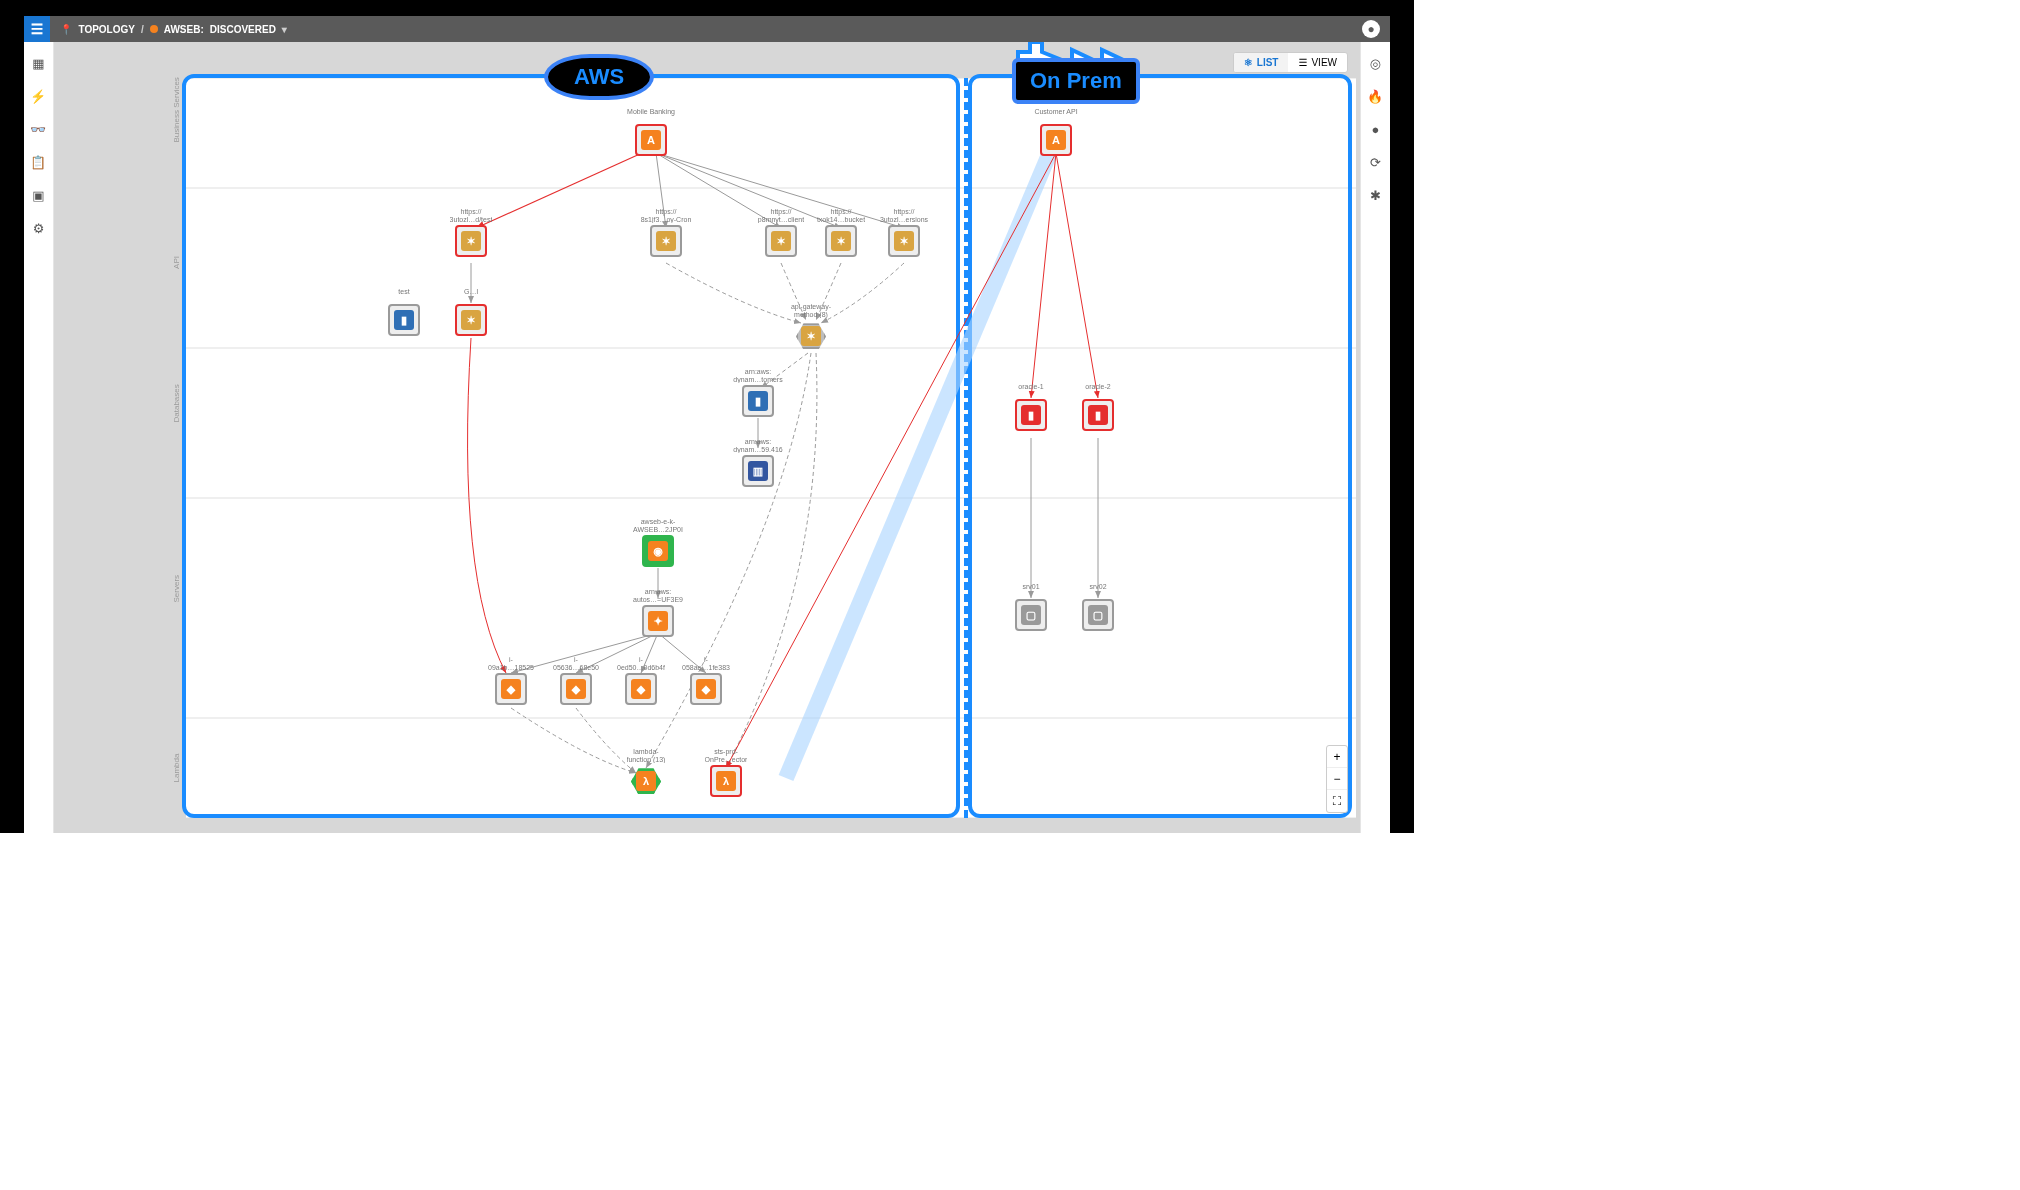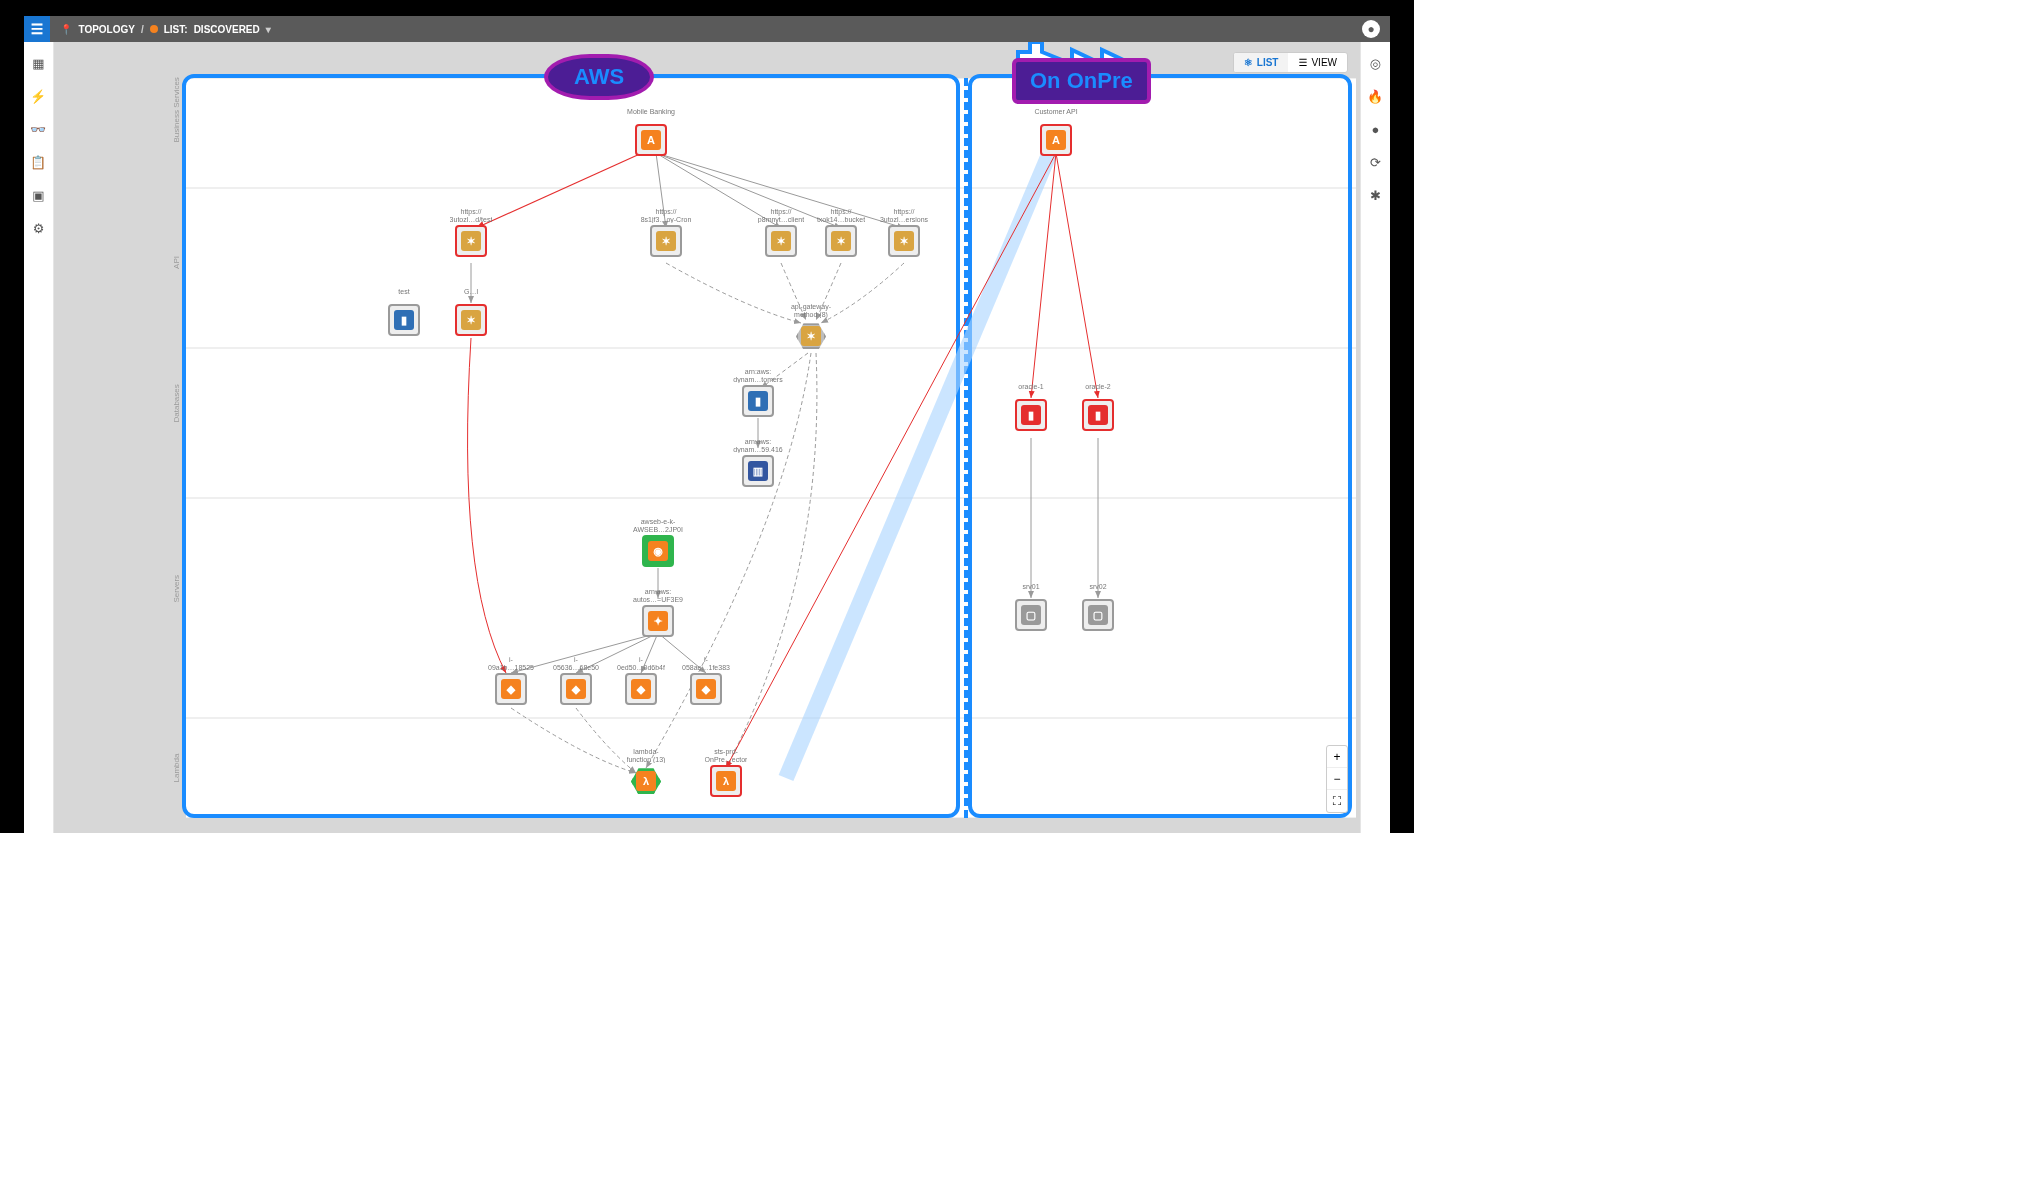--- a/index.html
+++ b/index.html
@@ -21,21 +21,21 @@
 .viewtoggle .active{background:#f3f3f3;color:#1976d2;font-weight:700}
 .zoom{position:absolute;right:12px;bottom:20px;width:22px;background:#fff;border:1px solid #ccc;border-radius:3px;display:flex;flex-direction:column;z-index:20}
 .zoom div{height:22px;display:flex;align-items:center;justify-content:center;font-size:12px;border-bottom:1px solid #eee;cursor:pointer}
 .zoom div:last-child{border-bottom:none}
 .canvas{position:absolute;left:132px;top:36px;width:1170px;height:740px;background:#fff}
 .rowlabels{position:absolute;left:112px;top:36px;width:20px;height:740px}
 .rowlabel{position:absolute;left:0;width:20px;font-size:8px;color:#9a9a9a;transform:rotate(-90deg);transform-origin:center;white-space:nowrap;text-align:center}
 .swimlane{position:absolute;left:0;right:0;border-top:1px solid #efefef;border-bottom:1px solid #efefef;background:#fff}
 .group{position:absolute;border:4px solid #1a8cff;border-radius:12px;background:transparent;pointer-events:none}
 .divider{position:absolute;border-left:4px dashed #1a8cff;top:0;bottom:0;pointer-events:none}
-.tag{position:absolute;background:#4c1d95;border:4px solid #a21caf;color:#1a8cff;font-size:22px;font-weight:700;display:flex;align-items:center;justify-content:center;z-index:30}
+.tag{position:absolute;background:#000000;border:4px solid #3b82f6;color:#1a8cff;font-size:22px;font-weight:700;display:flex;align-items:center;justify-content:center;z-index:30}
 .tag.cloud{border-radius:50%/60%;padding:6px 26px}
 .tag.fact{border-radius:6px;padding:6px 14px}
 .fact-roof{position:absolute;z-index:29}
 .node{position:absolute;display:flex;flex-direction:column;align-items:center;width:60px;transform:translate(-50%,0);z-index:10}
 .nlabel{font-size:7px;color:#777;text-align:center;line-height:1.1;margin-bottom:2px;min-height:14px;max-width:70px;overflow:hidden;white-space:pre-line}
 .nbox{width:32px;height:32px;border:2px solid #9a9a9a;border-radius:4px;background:#eee;display:flex;align-items:center;justify-content:center;position:relative}
 .nbox .inner{width:20px;height:20px;border-radius:3px;display:flex;align-items:center;justify-content:center;font-size:11px;font-weight:700;color:#fff}
 .node.red .nbox{border-color:#e52e2e}
 .node.green .nbox{border-color:#2fb54d;background:#2fb54d}
 .node.hex .nbox{border:none;background:transparent}
@@ -58,21 +58,21 @@
 
 <div id="frame">
 <div id="app">
   <div class="topbar">
     <div class="hamburger">☰</div>
     <div class="crumb">
       <span>📍</span>
       <span>TOPOLOGY</span>
       <span class="sep">/</span>
       <span class="dot"></span>
-      <span>LIST:</span>
+      <span>AWSEB:</span>
       <span>DISCOVERED</span>
       <span style="opacity:.7">▾</span>
     </div>
     <div class="user-icon">●</div>
   </div>
 
   <div class="content">
     <div class="lrail">
       <span>▦</span>
       <span>⚡</span>
@@ -340,21 +340,21 @@
             </div>
       </div>
 
       <div class="tag cloud" style="left:490px;top:12px">
             <span>AWS</span>
           </div>
       <svg class="fact-roof" style="left:954px;top:0;width:130px;height:22px">
             <path d="M10 22 L10 10 L22 10 L22 0 L34 0 L34 10 L64 22 L64 8 L94 22 L94 8 L124 22 Z" fill="#fff" stroke="#1a8cff" stroke-width="4"></path>
           </svg>
       <div class="tag fact" style="left:958px;top:16px">
-            <span>On OnPre</span>
+            <span>On Prem</span>
           </div>
     </div>
 
     <div class="rrail">
       <span>◎</span>
       <span>🔥</span>
       <span>●</span>
       <span>⟳</span>
       <span>✱</span>
     </div>

